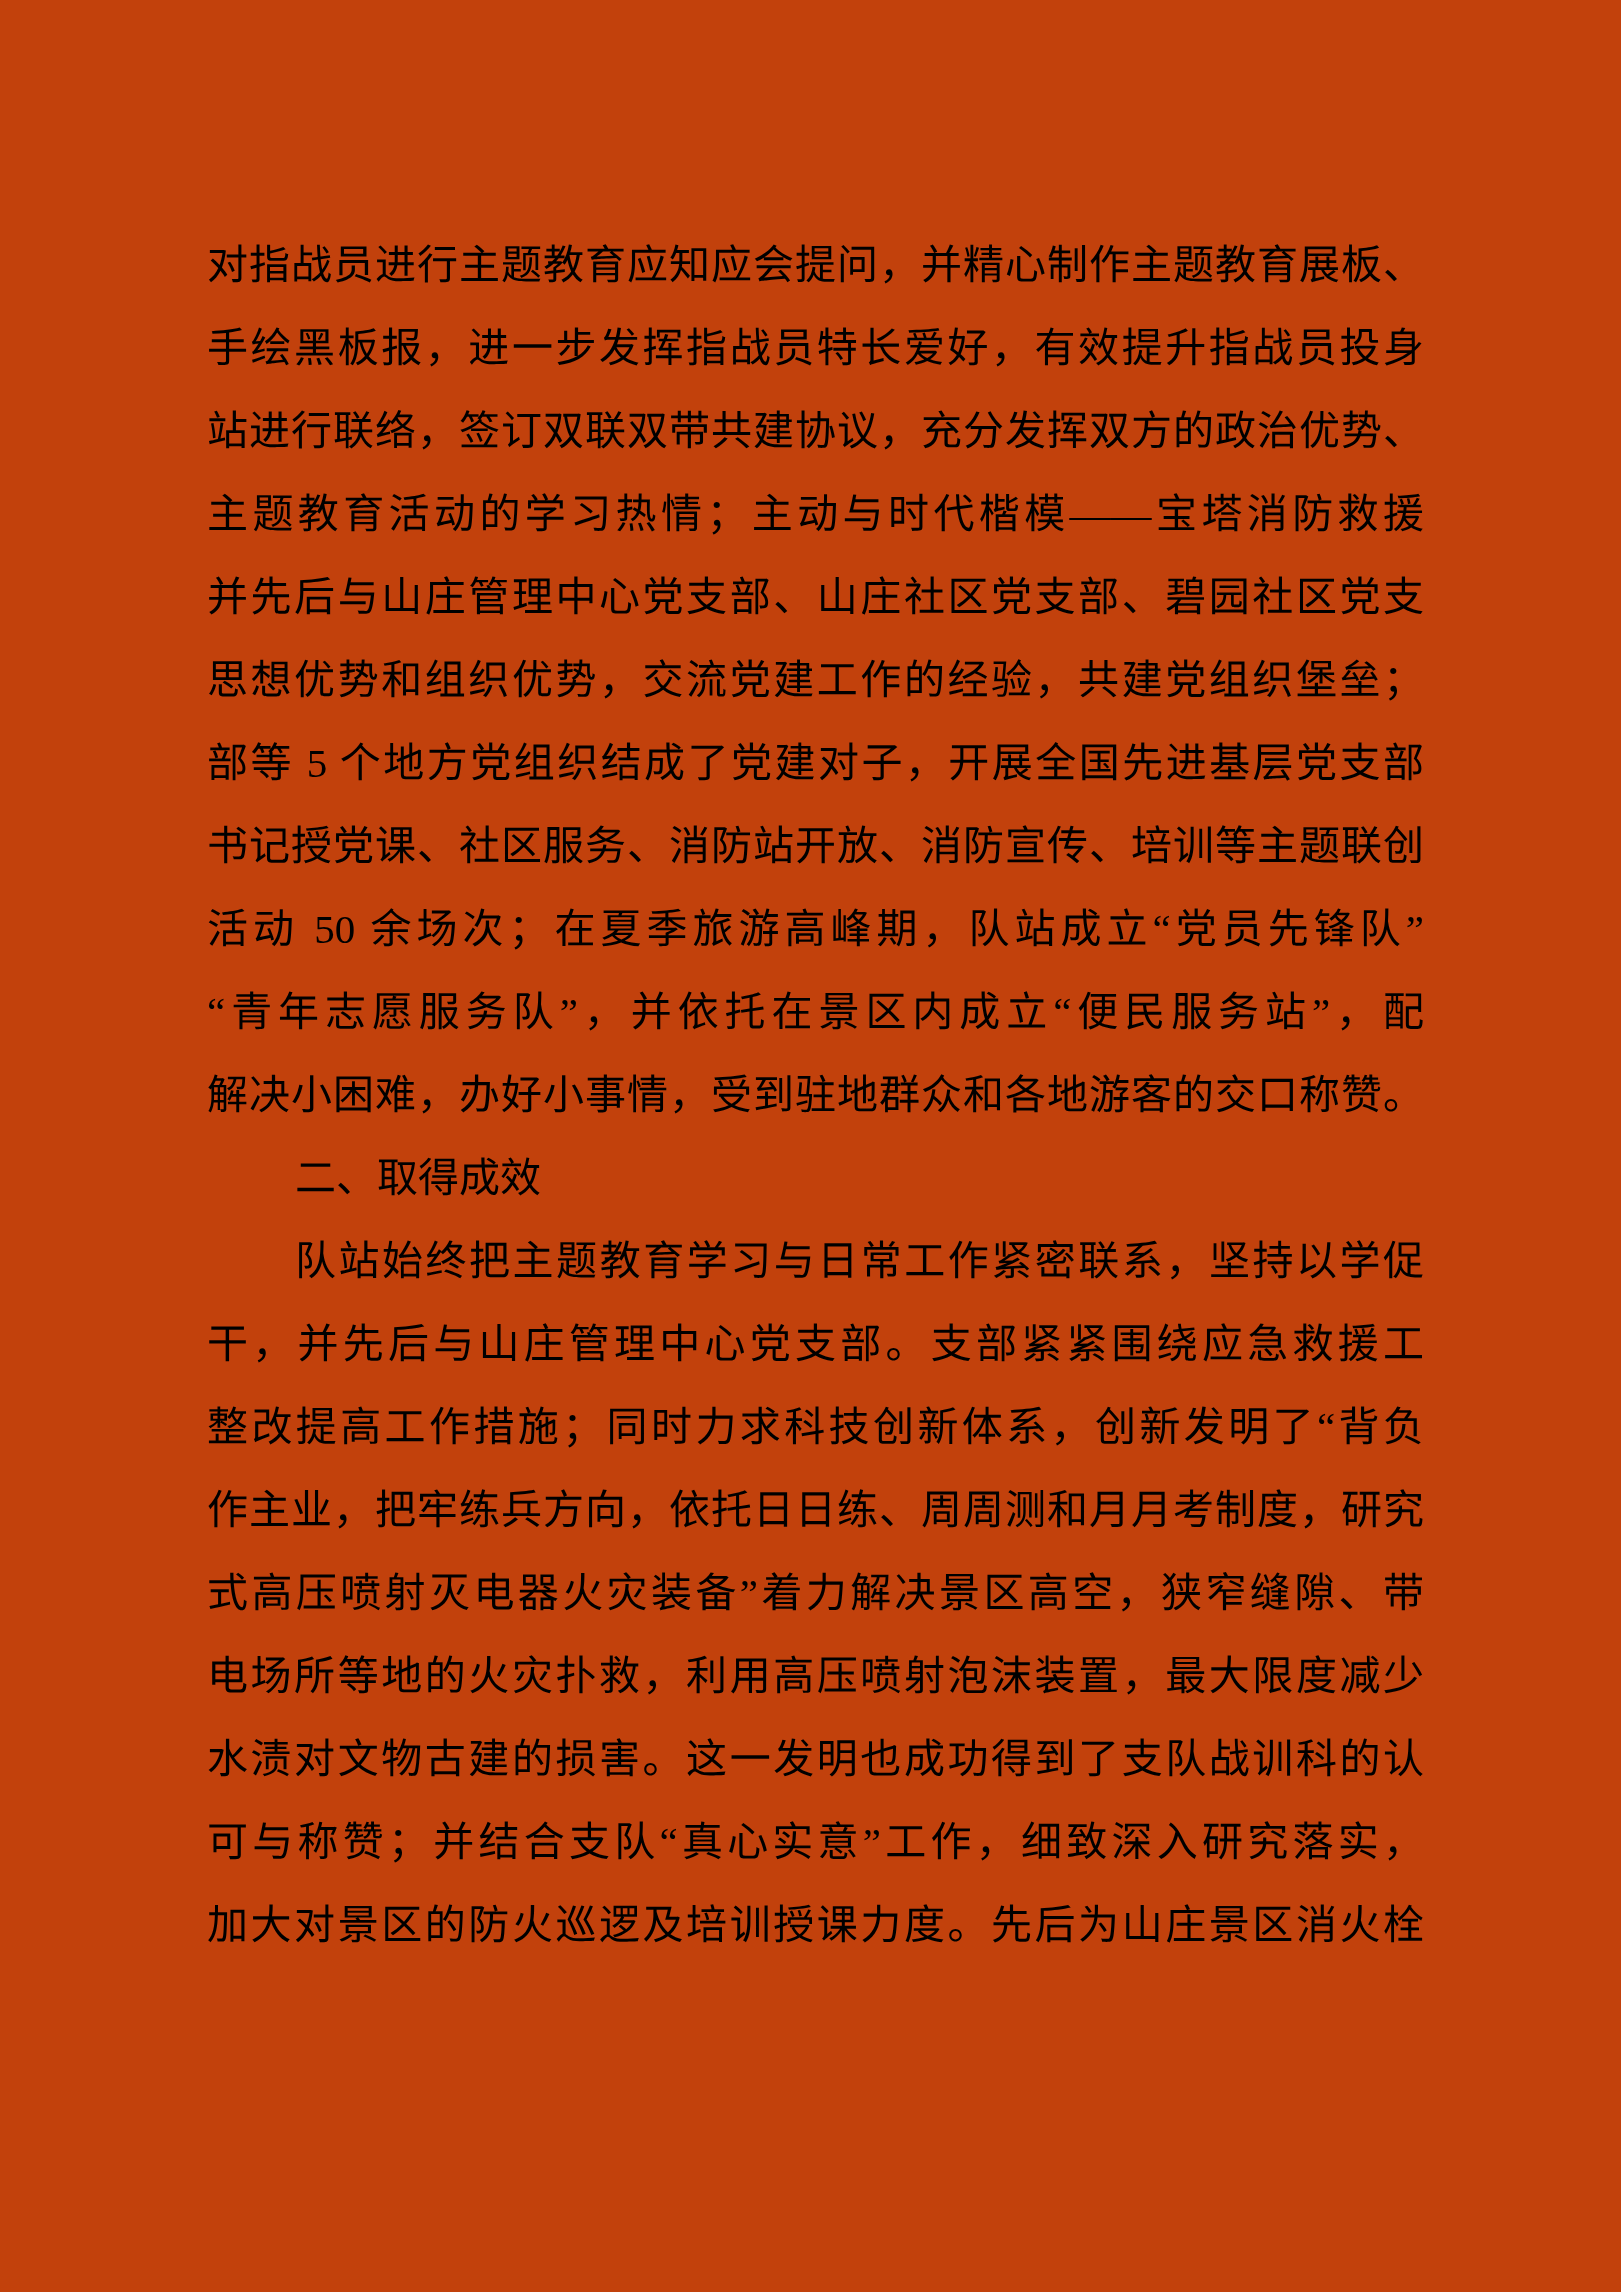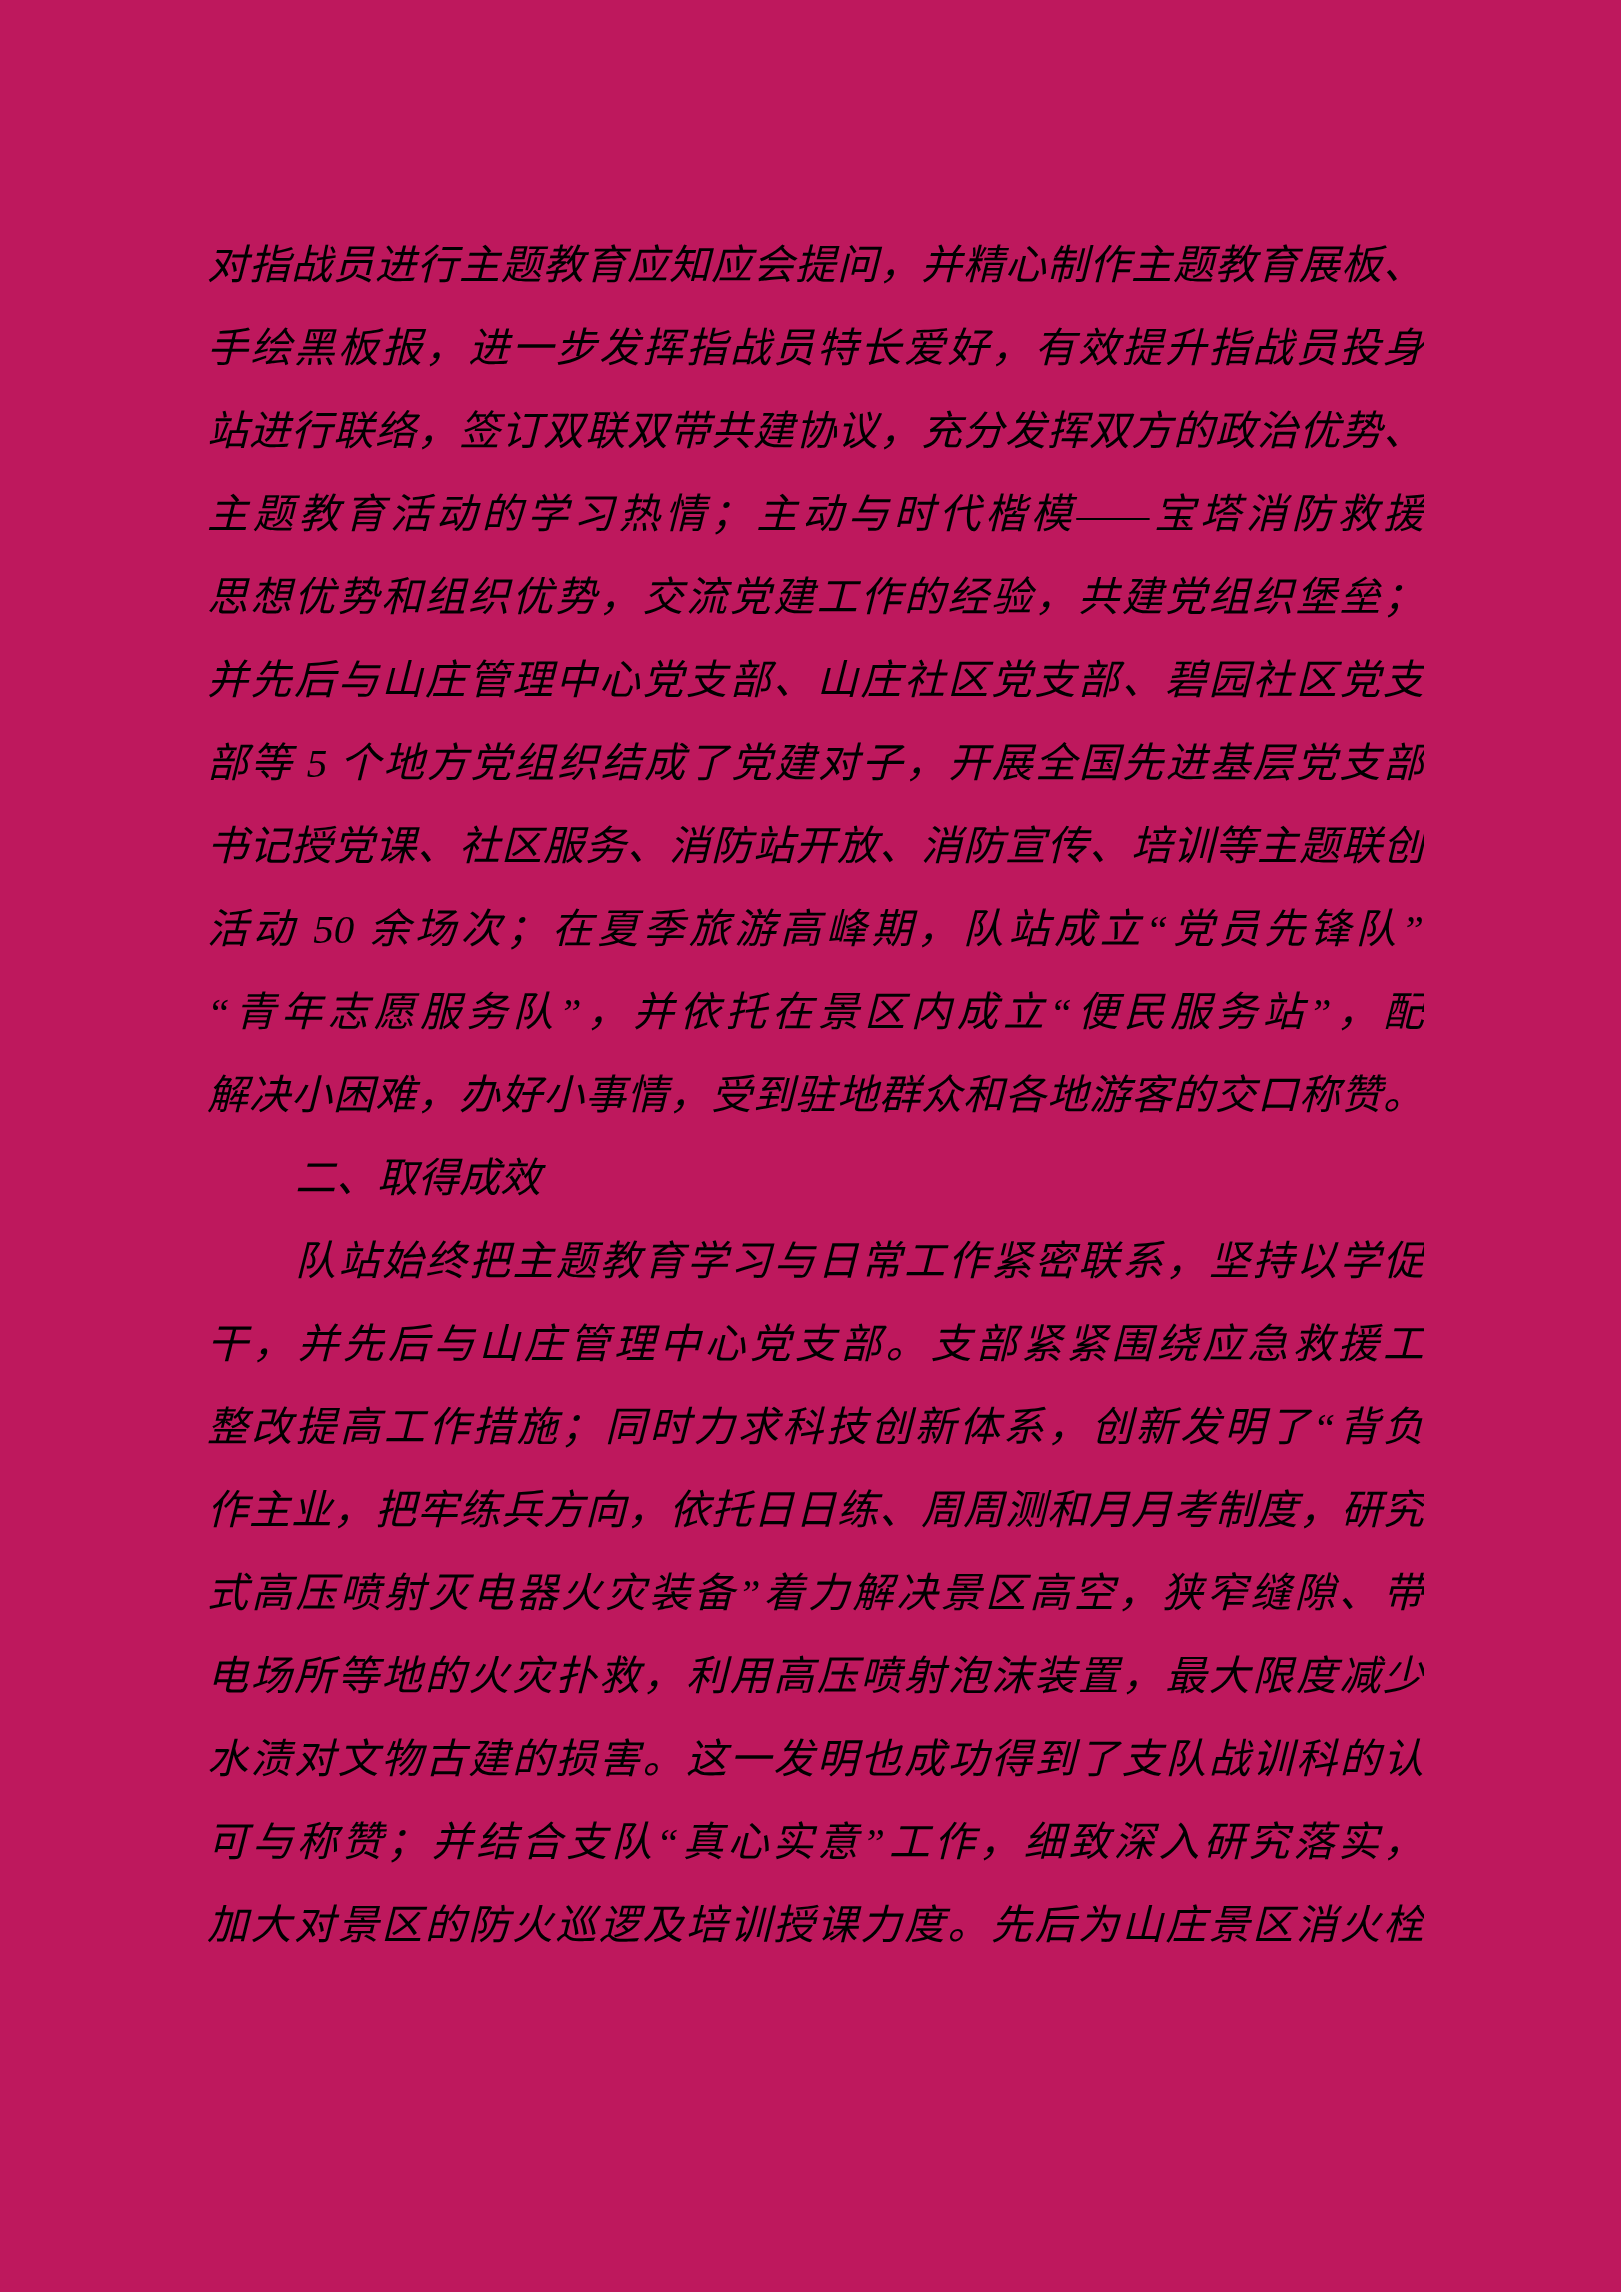--- a/index.html
+++ b/index.html
@@ -4,23 +4,22 @@
 <style>
   html, body {
     margin: 0;
     padding: 0;
     background: #ffffff;
   }
   .page {
     position: relative;
     width: 1621px;
     height: 2293px;
-    background: #be185d;
+    background: #c2410c;
     overflow: hidden;
-    font-style: italic;
   }
   .content {
     position: absolute;
     left: 207px;
     top: 224px;
     width: 1217px;
     color: #000000;
     font-family: "Liberation Serif", "DejaVu Serif", serif;
     font-size: 41px;
     line-height: 83px;
@@ -43,22 +42,22 @@
 </style>
 </head>
 <body>
 
 <div class="page">
   <div class="content">
     <div class="line">对指战员进行主题教育应知应会提问，并精心制作主题教育展板、</div>
     <div class="line">手绘黑板报，进一步发挥指战员特长爱好，有效提升指战员投身</div>
     <div class="line">站进行联络，签订双联双带共建协议，充分发挥双方的政治优势、</div>
     <div class="line">主题教育活动的学习热情；主动与时代楷模——宝塔消防救援</div>
+    <div class="line">并先后与山庄管理中心党支部、山庄社区党支部、碧园社区党支</div>
     <div class="line">思想优势和组织优势，交流党建工作的经验，共建党组织堡垒；</div>
-    <div class="line">并先后与山庄管理中心党支部、山庄社区党支部、碧园社区党支</div>
     <div class="line">部等 5 个地方党组织结成了党建对子，开展全国先进基层党支部</div>
     <div class="line">书记授党课、社区服务、消防站开放、消防宣传、培训等主题联创</div>
     <div class="line">活动 50 余场次；在夏季旅游高峰期，队站成立“党员先锋队”</div>
     <div class="line">“青年志愿服务队”，并依托在景区内成立“便民服务站”，配</div>
     <div class="line">解决小困难，办好小事情，受到驻地群众和各地游客的交口称赞。</div>
     <div class="line no-just indent">二、取得成效</div>
     <div class="line indent">队站始终把主题教育学习与日常工作紧密联系，坚持以学促</div>
     <div class="line">干，并先后与山庄管理中心党支部。支部紧紧围绕应急救援工</div>
     <div class="line">整改提高工作措施；同时力求科技创新体系，创新发明了“背负</div>
     <div class="line">作主业，把牢练兵方向，依托日日练、周周测和月月考制度，研究</div>

